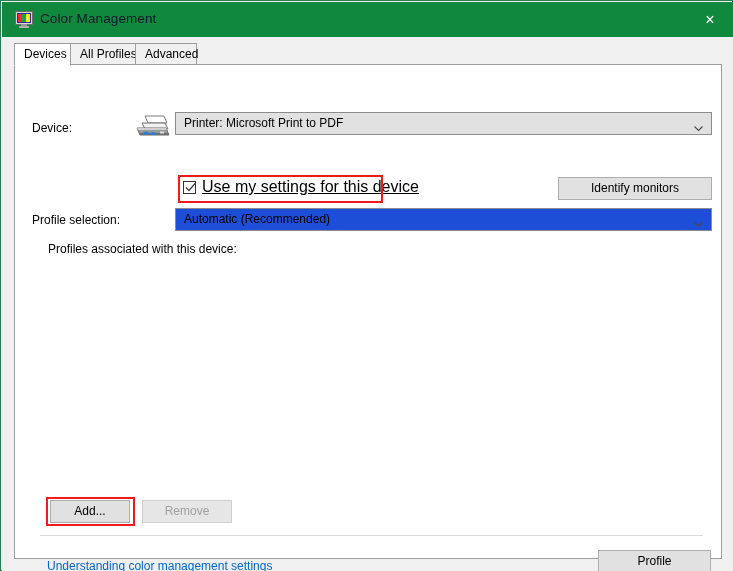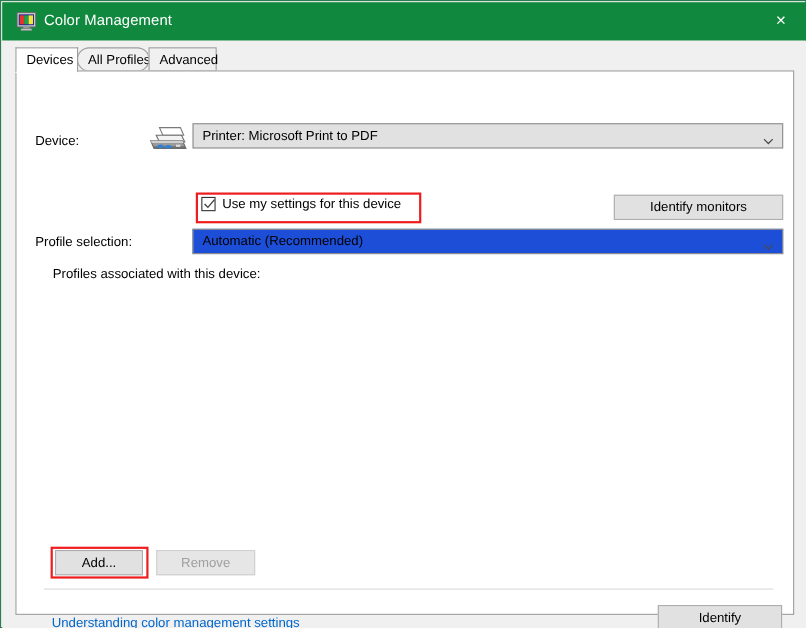--- a/index.html
+++ b/index.html
@@ -24,21 +24,21 @@
   
   #titlebar{
     position:absolute;left:1px;top:1px;width:731px;height:35px;
     background:#10893e;
   }
   #title-icon{
     position:absolute;left:13px;top:9px;width:18px;height:17px;
   }
   #title-text{
     position:absolute;left:38px;top:9px;
-    font-size:13.5px;color:#ffffff;
+    font-size:13.5px;color:#0f172a;
     letter-spacing:.1px;
     white-space:nowrap;
   }
   #close-btn{
     position:absolute;right:0;top:0;width:46px;height:35px;
     display:flex;align-items:center;justify-content:center;
     color:#ffffff;font-size:16px;font-family:"Liberation Sans", sans-serif;
     cursor:default;
   }
 
@@ -116,21 +116,21 @@
     box-sizing:border-box;
     border:1px solid #333;
     background:#fff;
     position:relative;
     flex:none;
   }
   #usesettings-box .tick{
     position:absolute;left:1px;top:0px;width:11px;height:11px;
   }
   #usesettings-text{
-    margin-left:6px;font-size:12px;color:#000;white-space:nowrap;
+    margin-left:6px;font-size:16px;color:#000;white-space:nowrap;text-decoration:underline;
   }
 
   
   #identify-btn{
     position:absolute;left:543px;top:112px;width:154px;height:23px;
     box-sizing:border-box;
     border:1px solid #adadad;
     background:#e1e1e1;
     font-size:12px;
     line-height:21px;
@@ -252,21 +252,21 @@
       <span>×</span>
     </div>
   </div>
 
   <div id="dialog-body">
 
     <div id="tabstrip">
       <div class="tab selected" style="left:0px;width:57px;">
         <span>Devices</span>
       </div>
-      <div class="tab" style="left:56px;width:66px;border-radius:11px;">
+      <div class="tab" style="left:56px;width:66px;">
         <span>All Profiles</span>
       </div>
       <div class="tab" style="left:121px;width:62px;">
         <span>Advanced</span>
       </div>
     </div>
 
     <div id="tabpage">
 
       <span class="lbl" id="device-label">Device:</span>
@@ -327,21 +327,21 @@
       </div>
       <div id="remove-btn" class="btn disabled">
         <span>Remove</span>
       </div>
 
       <div id="sep"></div>
 
       <a id="help-link" href="#">Understanding color management settings</a>
 
       <div id="profiles-btn" class="btn">
-        <span>Identify</span>
+        <span>Profile</span>
       </div>
 
       <div class="redbox" id="redbox-check"></div>
       <div class="redbox" id="redbox-add"></div>
 
     </div>
 
   </div>
 </div>
 

